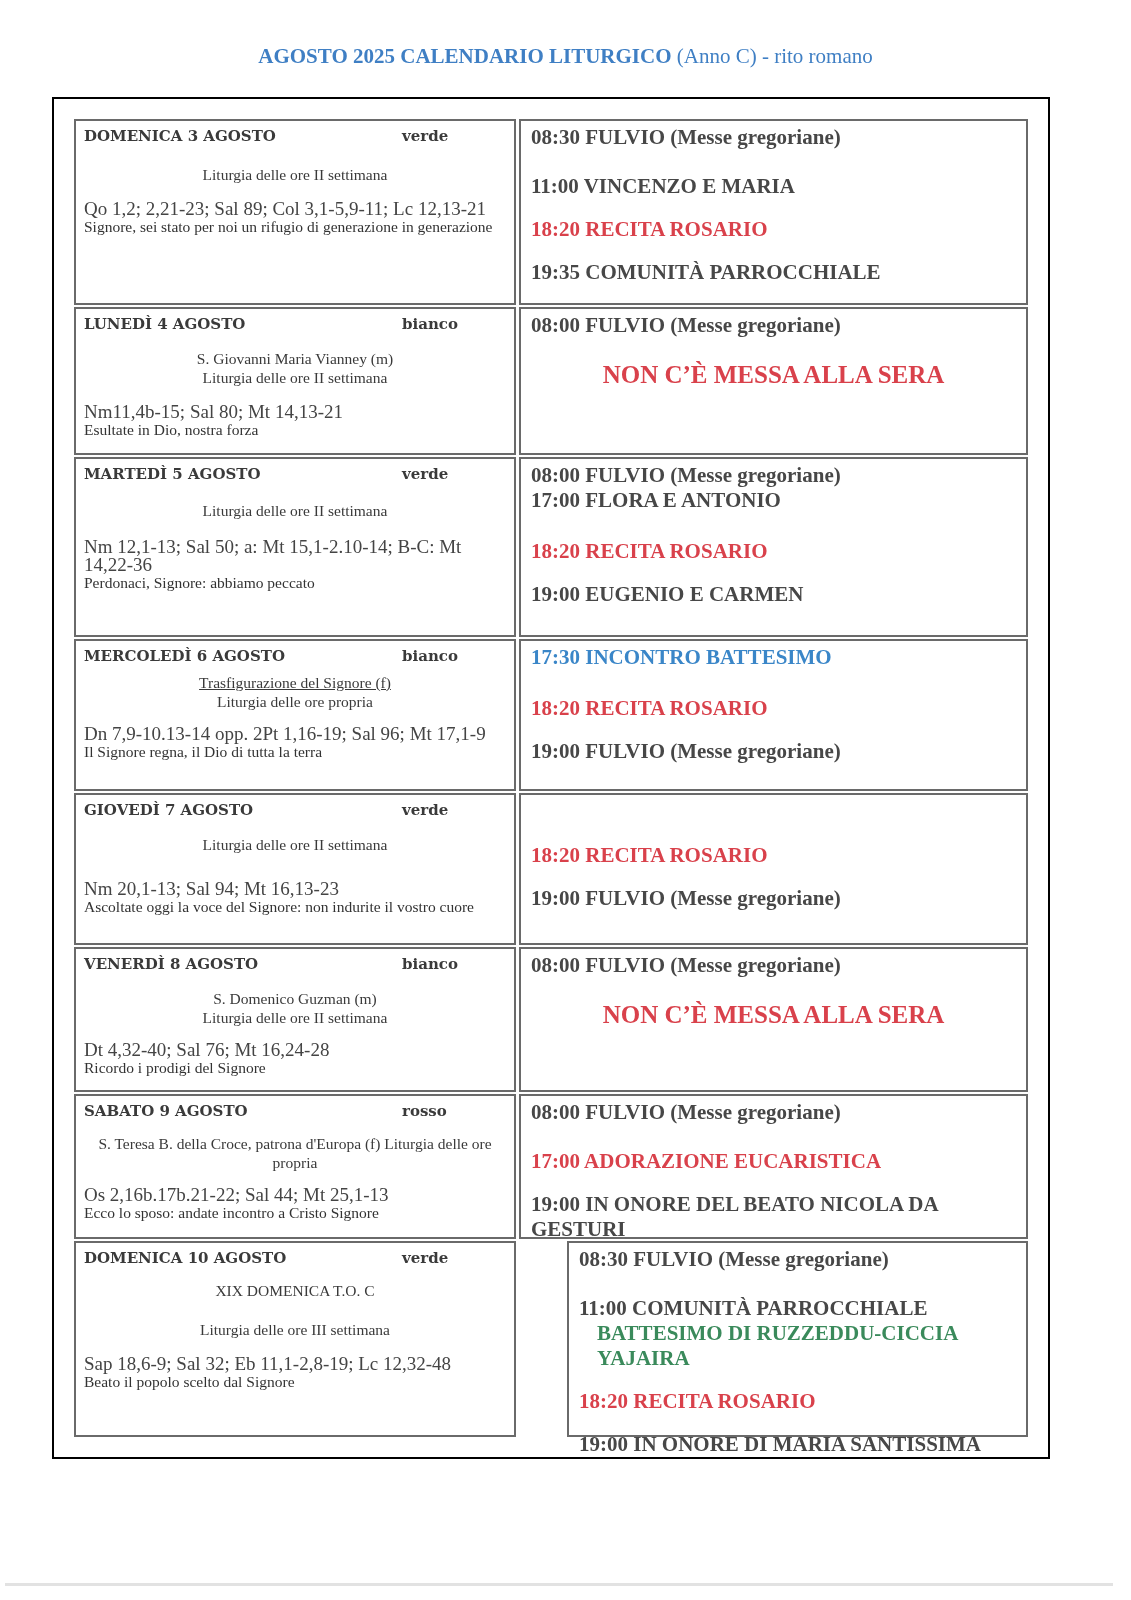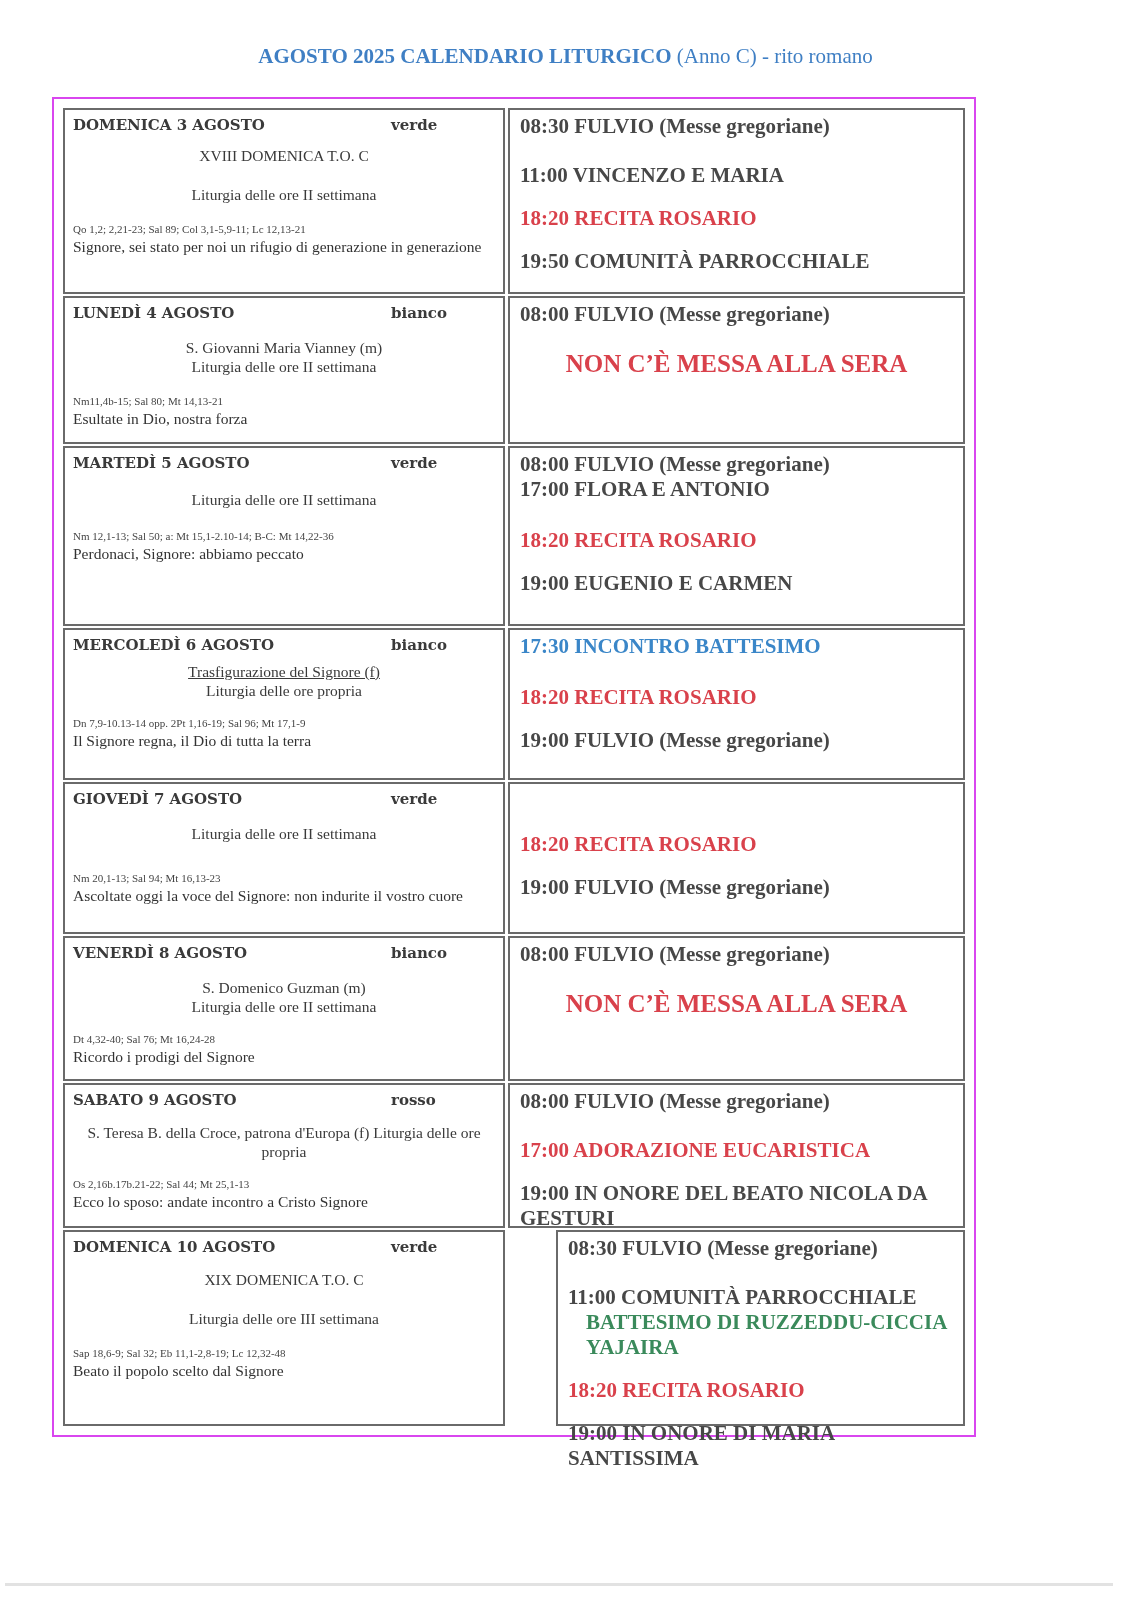--- a/index.html
+++ b/index.html
@@ -4,35 +4,35 @@
 <style>
   html, body { margin: 0; padding: 0; background: #ffffff; }
   body { width: 1131px; height: 1600px; position: relative; overflow: hidden; }
   .title {
     position: absolute; top: 44px; left: 0; width: 1131px; text-align: center;
     font-family: "Liberation Serif", serif; font-weight: bold; font-size: 21px;
     color: #3f7fc4; letter-spacing: 0;
   }
   .title .light { font-weight: normal; }
   .table-wrap {
-    position: absolute; left: 52px; top: 97px; width: 924px;
-    border: 2px solid #d946ef; padding: 9px; box-sizing: border-box;
+    position: absolute; left: 52px; top: 97px; width: 998px;
+    border: 2px solid #000000; padding: 20px; box-sizing: border-box;
   }
   .row { display: flex; margin-bottom: 2px; }
   .row:last-child { margin-bottom: 0; }
   .cell {
     border: 2px solid #6a6a6a; box-sizing: border-box; background: #fff;
   }
   .left { width: 442px; margin-right: 3px; padding: 6px 8px 2px 8px; font-family: "Liberation Serif", serif; color: #333; position: relative; }
   .right { flex: 1; padding: 4px 10px 2px 10px; font-family: "Liberation Serif", serif; position: relative; }
   .day-head { display: flex; font-family: "DejaVu Serif", serif; font-weight: bold; font-size: 15px; color: #3a3a3a; }
   .day-name { width: 318px; }
   .day-color { }
   .centered { text-align: center; font-size: 15.5px; color: #3a3a3a; line-height: 19px; }
-  .readings { font-size: 11px; color: #444; line-height: 18px; }
+  .readings { font-size: 19px; color: #444; line-height: 18px; }
   .antiphon { font-size: 15.5px; color: #333; font-weight: normal; line-height: 18px; }
   .ev { font-weight: bold; font-size: 21px; color: #474747; line-height: 25px; }
   .ev.red { color: #d9414b; }
   .ev.blue { color: #3a86c8; }
   .ev.green { color: #3a8a5b; }
   .ev.center { text-align: center; font-size: 25px; }
   .footer-line { position: absolute; left: 5px; top: 1583px; width: 1108px; height: 3px; background: #e2e2e2; }
 </style>
 </head>
 <body>
@@ -42,30 +42,29 @@
   <span class="light">(Anno C) - rito romano</span>
 </div>
 
 <div class="table-wrap" id="cal">
     <div class="row" style="height: 186px;">
       <div class="cell left">
         <div class="day-head">
           <span class="day-name">DOMENICA 3 AGOSTO</span>
           <span class="day-color">verde</span>
         </div>
-        <div class="centered" style="margin-top: 12px;">XVIII DOMENICA T.O. C</div>
         <div class="centered" style="margin-top: 20px;">Liturgia delle ore II settimana</div>
         <div class="readings" style="margin-top: 16px;">Qo 1,2; 2,21-23; Sal 89; Col 3,1-5,9-11; Lc 12,13-21</div>
         <div class="antiphon">Signore, sei stato per noi un rifugio di generazione in generazione</div>
       </div>
       <div class="cell right">
         <div class="ev " style="margin-top: 0px;">08:30 FULVIO (Messe gregoriane)</div>
         <div class="ev " style="margin-top: 24px;">11:00 VINCENZO E MARIA</div>
         <div class="ev red" style="margin-top: 18px;">18:20 RECITA ROSARIO</div>
-        <div class="ev " style="margin-top: 18px;">19:50 COMUNITÀ PARROCCHIALE</div>
+        <div class="ev " style="margin-top: 18px;">19:35 COMUNITÀ PARROCCHIALE</div>
       </div>
     </div>
     <div class="row" style="height: 148px;">
       <div class="cell left">
         <div class="day-head">
           <span class="day-name">LUNEDÌ 4 AGOSTO</span>
           <span class="day-color">bianco</span>
         </div>
         <div class="centered" style="margin-top: 16px;">S. Giovanni Maria Vianney (m)</div>
         <div class="centered" style="margin-top: 0px;">Liturgia delle ore II settimana</div>

